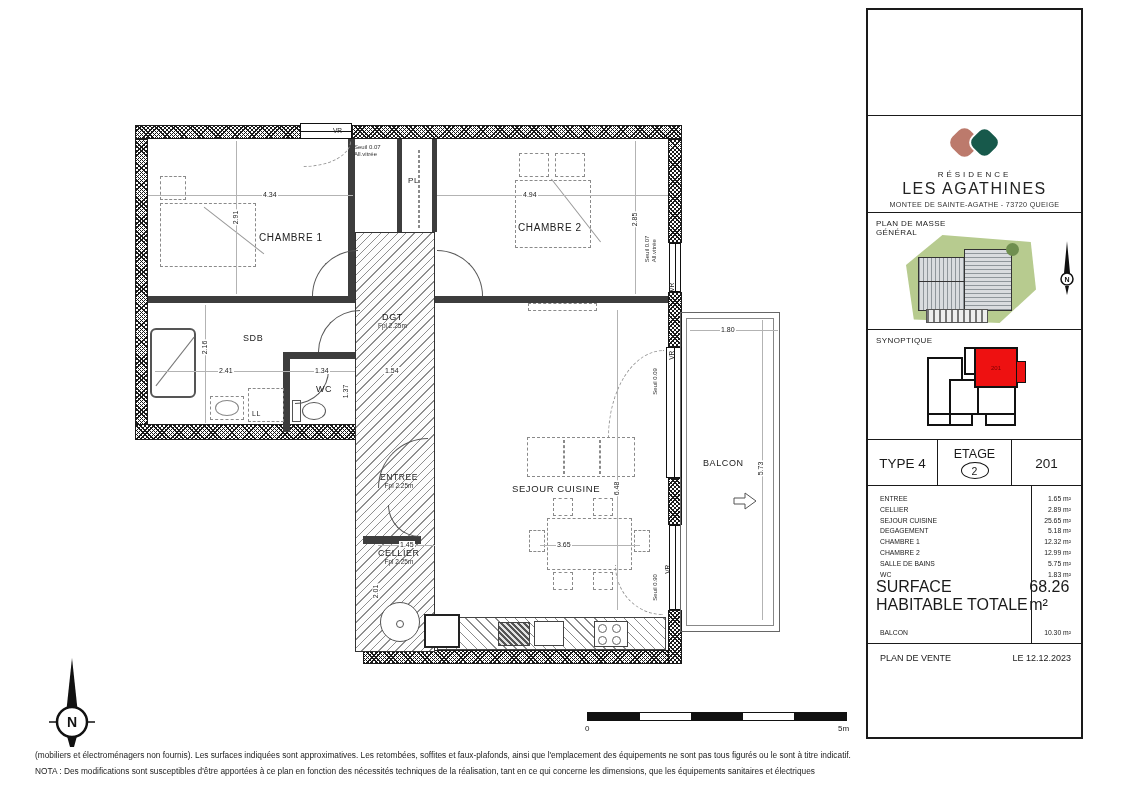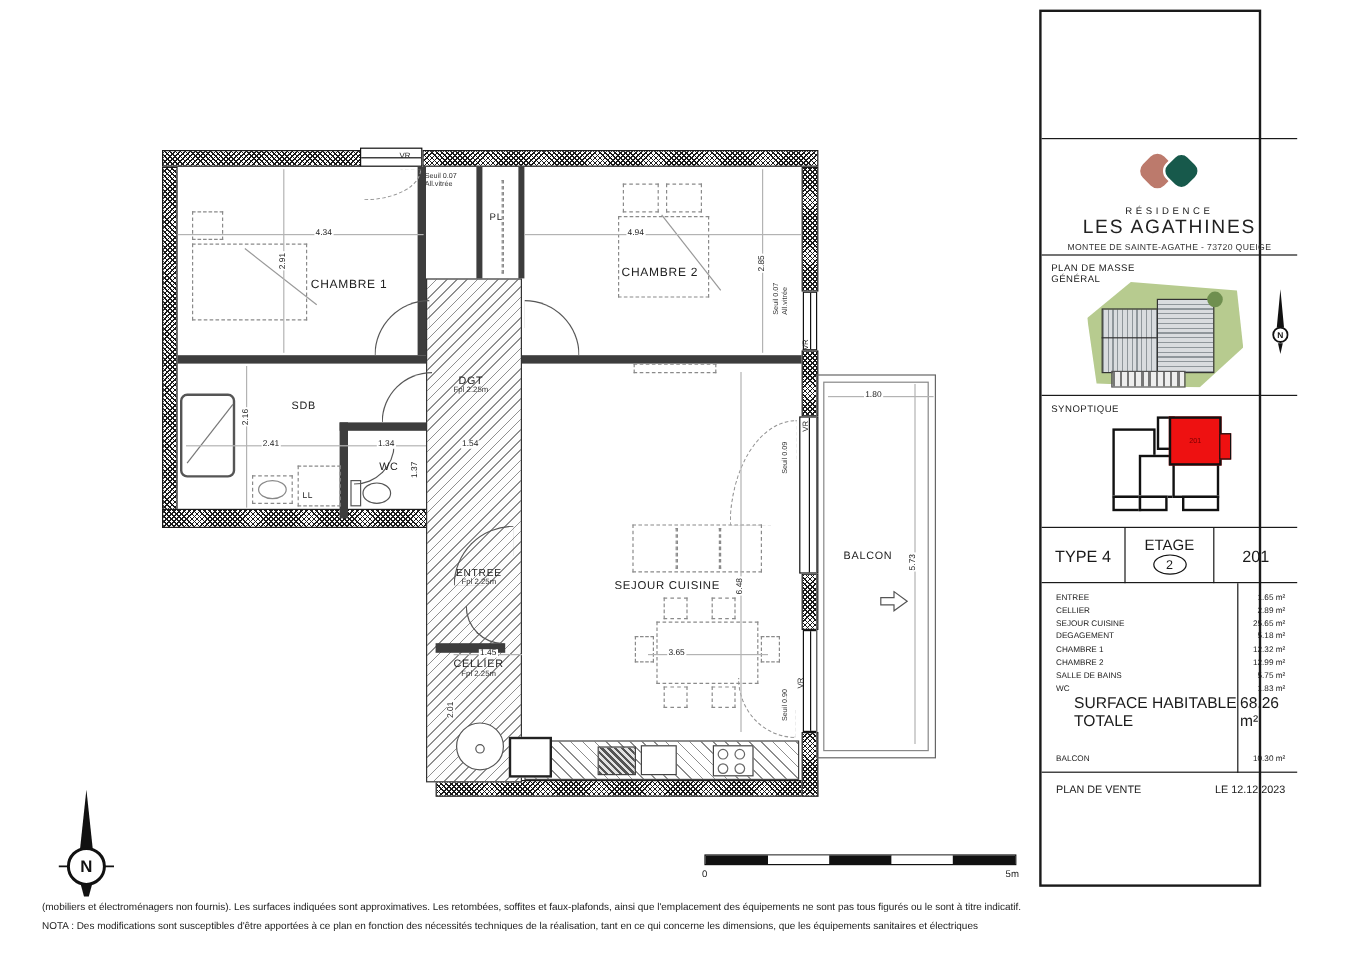--- a/index.html
+++ b/index.html
@@ -30,21 +30,21 @@
   .dline{background:#b3b3b3;}
   .dim{font-size:7px;line-height:1;background:#fff;padding:0 1px;white-space:nowrap;color:#222;}
   .rot{transform:rotate(-90deg);transform-origin:center center;}
   .rlbl{font-size:10px;letter-spacing:.6px;white-space:nowrap;color:#222;}
   .sub{font-size:6.5px;letter-spacing:0;color:#333;}
   .slbl{font-size:6px;color:#333;white-space:nowrap;line-height:1.15;}
   .vr{font-size:6.5px;color:#222;line-height:1;}
   .arc{border:1px solid #555;background:transparent;}
   .arcd{border:1px dashed #999;background:transparent;}
   
-  #sidebar{left:866px;top:8px;width:185px;height:731px;border:2px solid #1a1a1a;background:#fff;}
+  #sidebar{left:866px;top:8px;width:217px;height:731px;border:2px solid #1a1a1a;background:#fff;}
   .sec{position:absolute;left:0;width:213px;border-top:1.5px solid #1a1a1a;}
   .seclbl{font-size:8px;letter-spacing:.4px;color:#222;}
   .arow{display:flex;justify-content:space-between;font-size:6.8px;line-height:10.8px;padding:0 10px 0 12px;}
   .arow .v{width:50px;text-align:right;}
   .cell{display:flex;align-items:center;justify-content:center;box-sizing:border-box;height:100%;}
   .nota{font-size:8.3px;color:#222;line-height:1.9;}
 </style>
 </head>
 <body>
 
@@ -317,21 +317,21 @@
           </div>
         <div class="arow">
             <span>SALLE DE BAINS</span>
             <span class="v">5.75 m²</span>
           </div>
         <div class="arow">
             <span>WC</span>
             <span class="v">1.83 m²</span>
           </div>
       </div>
-      <div style="position:absolute;left:0;top:92px;width:100%;display:flex;justify-content:flex-end;padding:0 10px 0 27px;box-sizing:border-box;font-size:13px">
+      <div style="position:absolute;left:0;top:92px;width:100%;display:flex;justify-content:flex-end;padding:0 10px 0 8px;box-sizing:border-box;font-size:16px">
         <span>SURFACE HABITABLE TOTALE</span>
         <span>68.26 m²</span>
       </div>
       <div style="position:absolute;left:0;bottom:8px;width:100%;display:flex;justify-content:space-between;padding:0 10px 0 12px;box-sizing:border-box;font-size:6.8px">
         <span>BALCON</span>
         <span>10.30 m²</span>
       </div>
     </div>
 
     <div class="sec" style="top:633px;height:36px">

